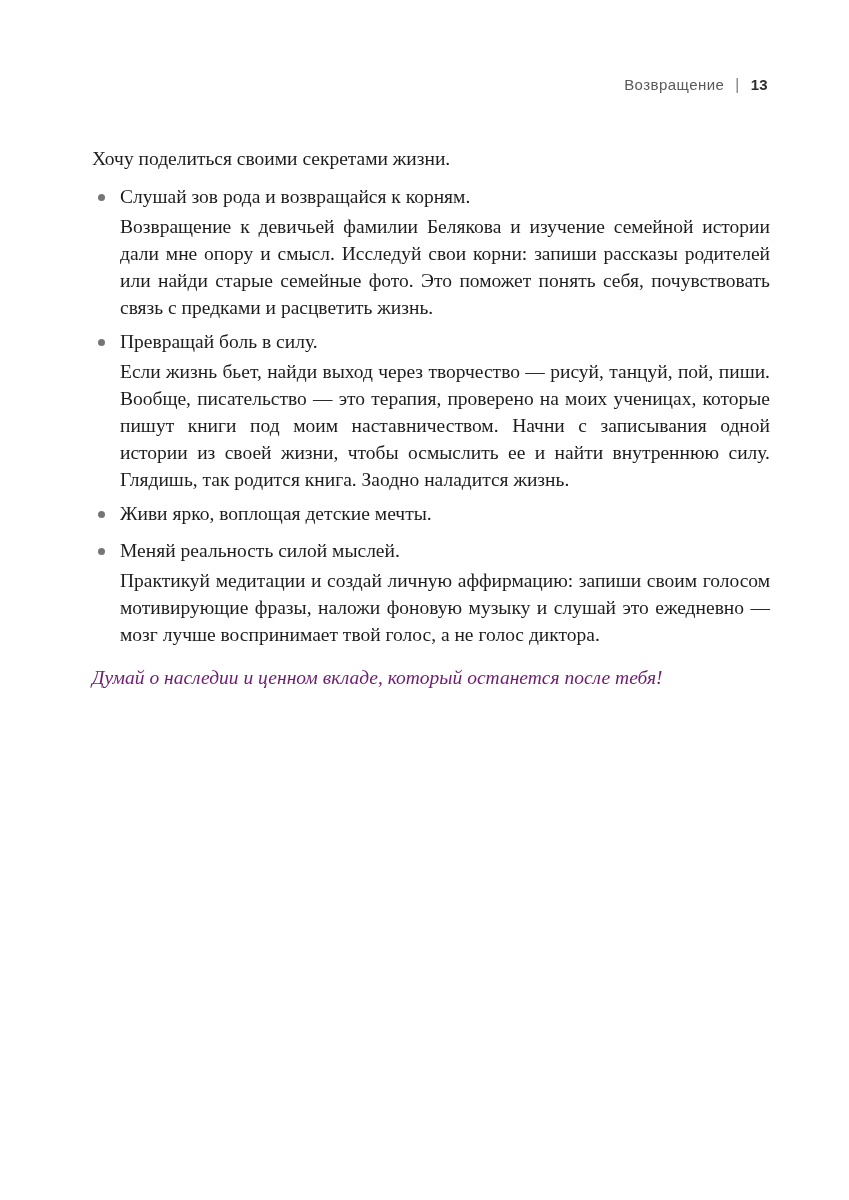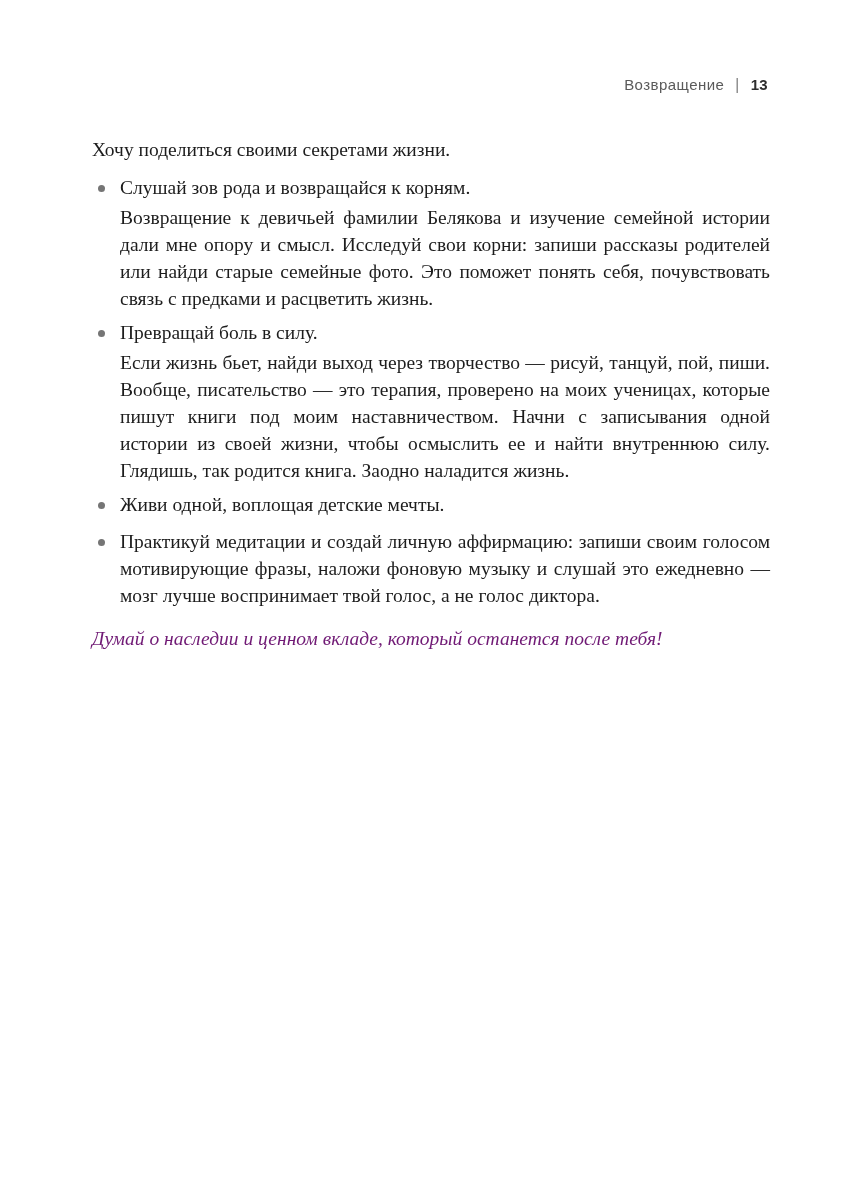--- a/index.html
+++ b/index.html
@@ -37,21 +37,21 @@
     transform: scaleY(1.05);
   }
   .page-header .pagenum {
     color: #2e2e2e;
     font-weight: bold;
     letter-spacing: 0.02em;
   }
   .content {
     position: absolute;
     left: 92px;
-    top: 136px;
+    top: 145px;
     width: 678px;
     font-size: 19.5px;
     line-height: 27px;
   }
   .intro {
     margin: 0 0 11px 0;
     text-align: left;
   }
   ul.bullets {
     list-style: none;
@@ -118,27 +118,28 @@
         <span class="dot"></span>
         <div class="li-content">
           <p class="li-title">Превращай боль в силу.</p>
           <p class="li-body">Если жизнь бьет, найди выход через творчество — рисуй, танцуй, пой, пиши. Вообще, писательство — это терапия, проверено на моих ученицах, которые пишут книги под моим наставничеством. Начни с записывания одной истории из своей жизни, чтобы осмыслить ее и найти внутреннюю силу. Глядишь, так родится книга. Заодно наладится жизнь.</p>
         </div>
       </li>
 
       <li>
         <span class="dot"></span>
         <div class="li-content">
-          <p class="li-title">Живи одной, воплощая детские мечты.</p>
+          <p class="li-title">Живи ярко, воплощая детские мечты.</p>
         </div>
       </li>
 
       <li>
         <span class="dot"></span>
         <div class="li-content">
+          <p class="li-title">Меняй реальность силой мыслей.</p>
           <p class="li-body">Практикуй медитации и создай личную аффирмацию: запиши своим голосом мотивирующие фразы, наложи фоновую музыку и слушай это ежедневно — мозг лучше воспринимает твой голос, а не голос диктора.</p>
         </div>
       </li>
 
     </ul>
 
     <p class="closing">Думай о наследии и ценном вкладе, который останется после тебя!</p>
 
   </main>
 

